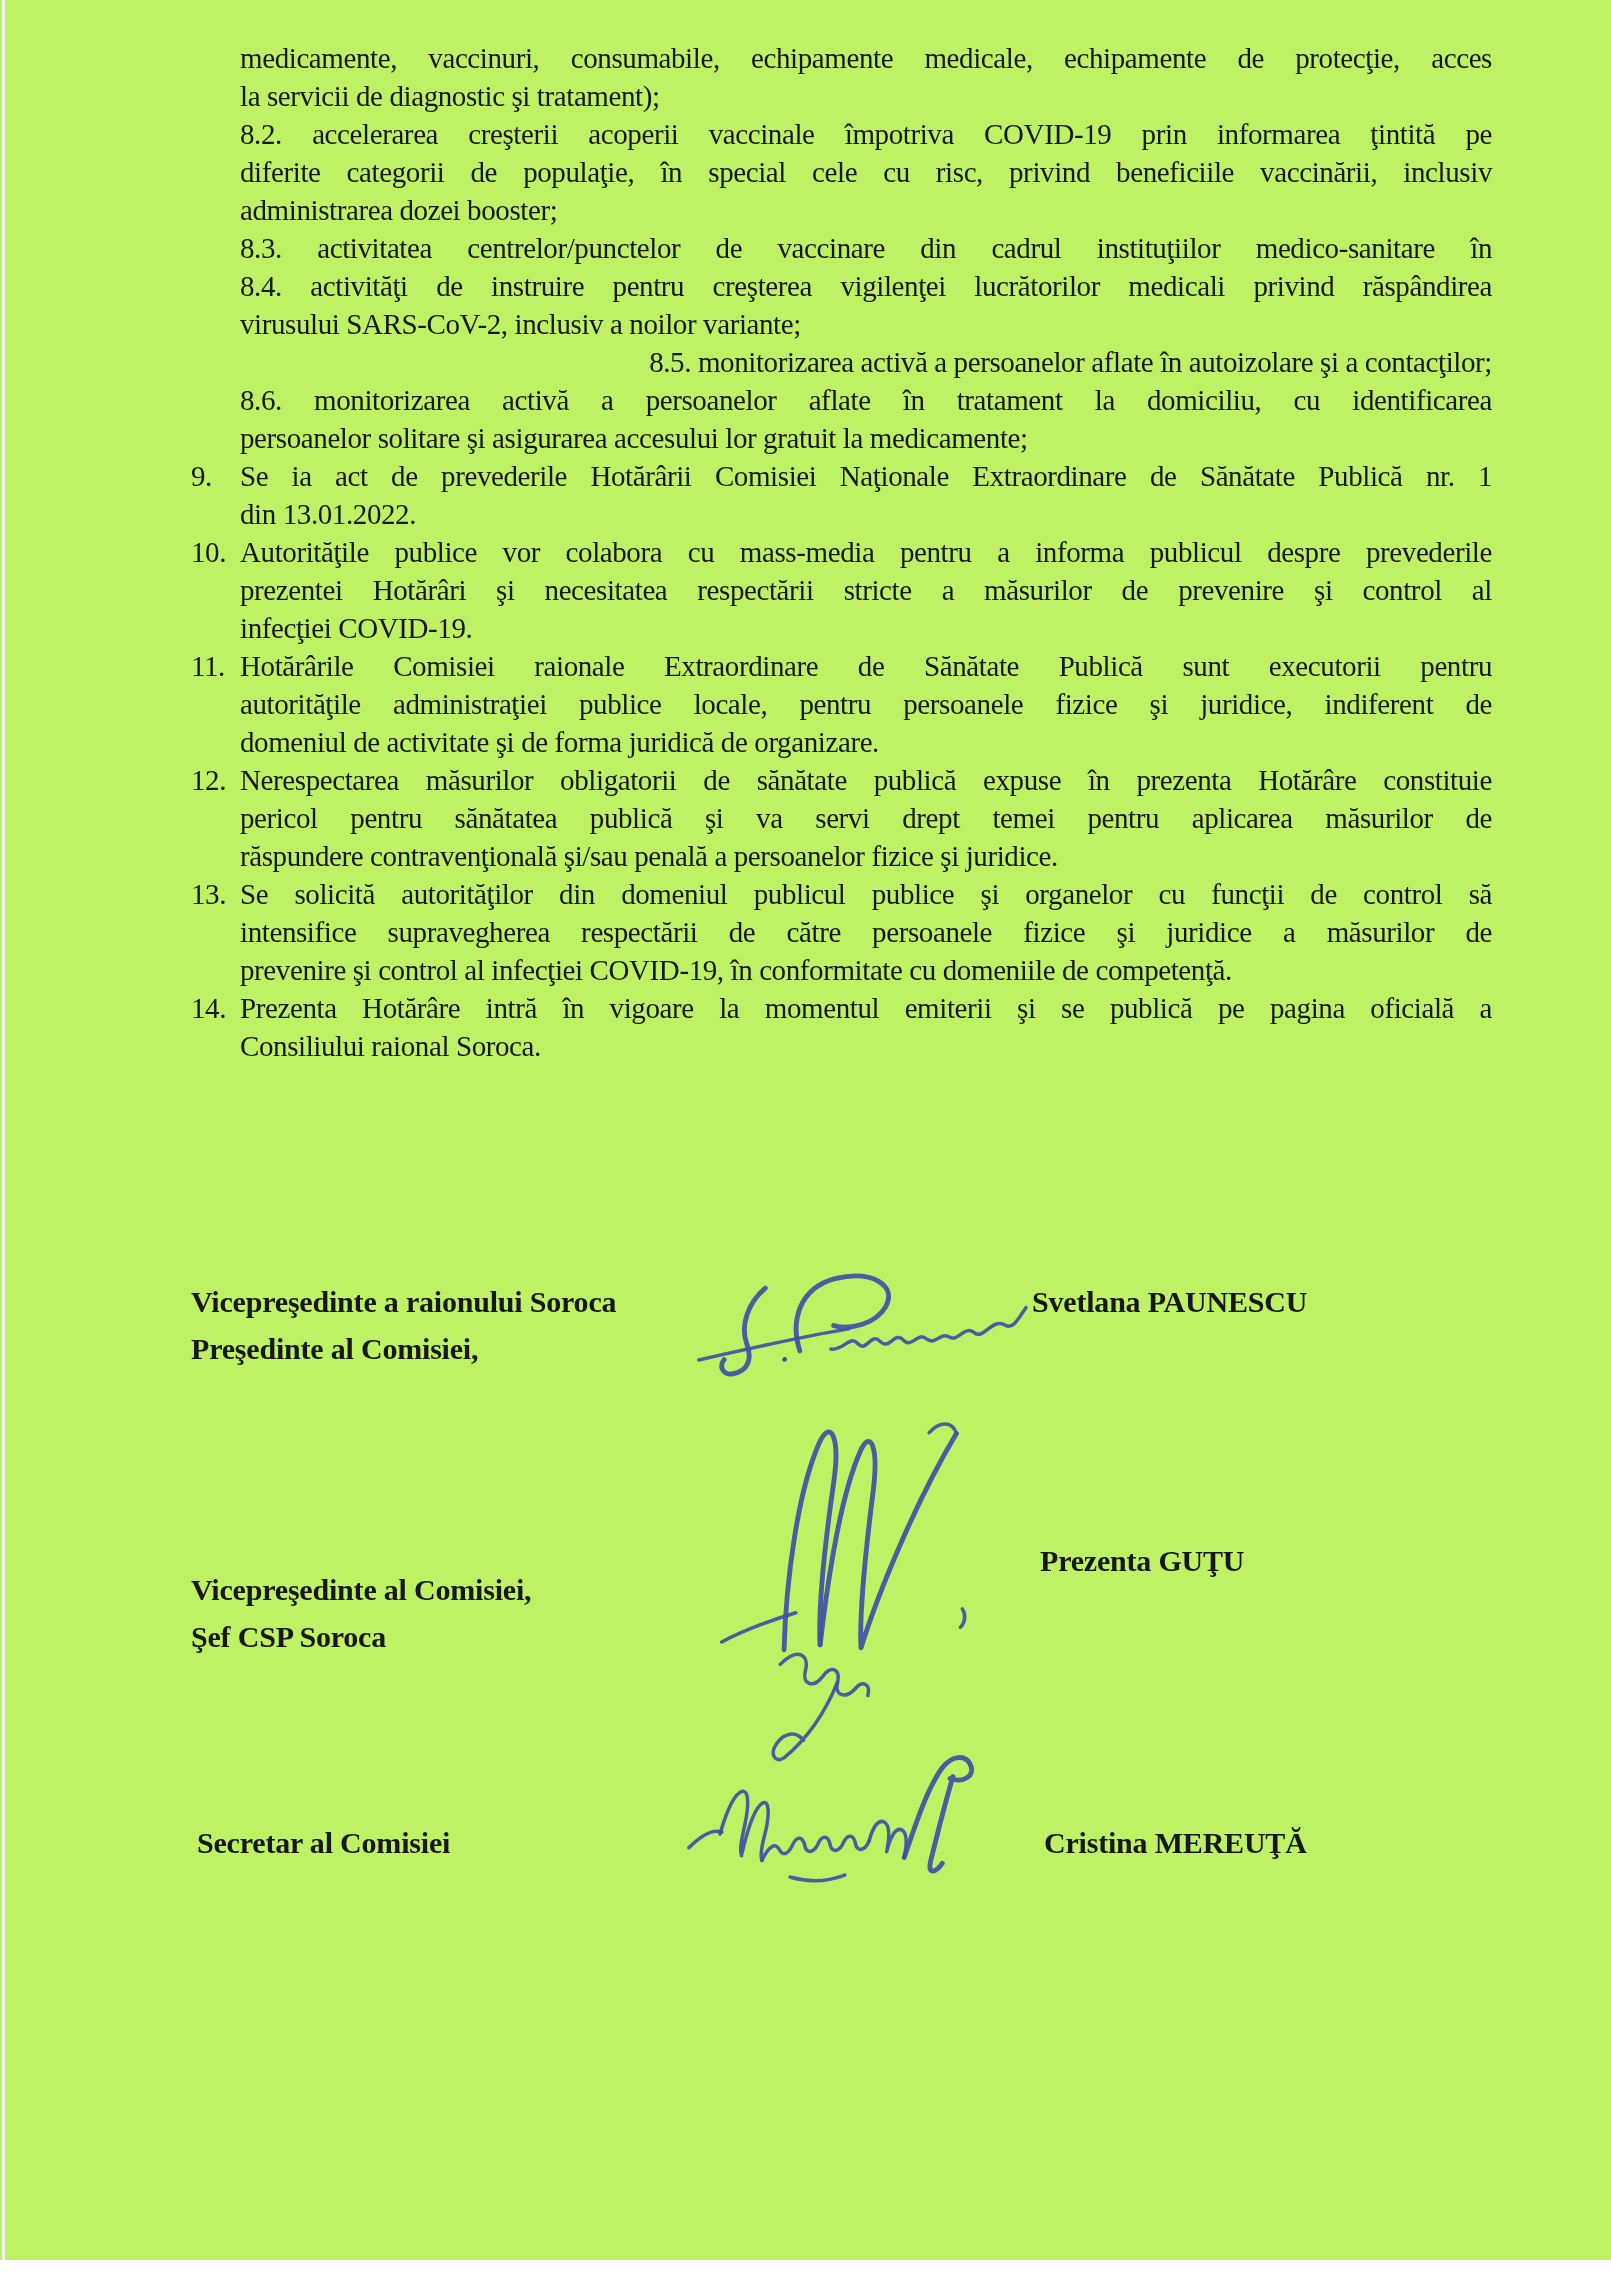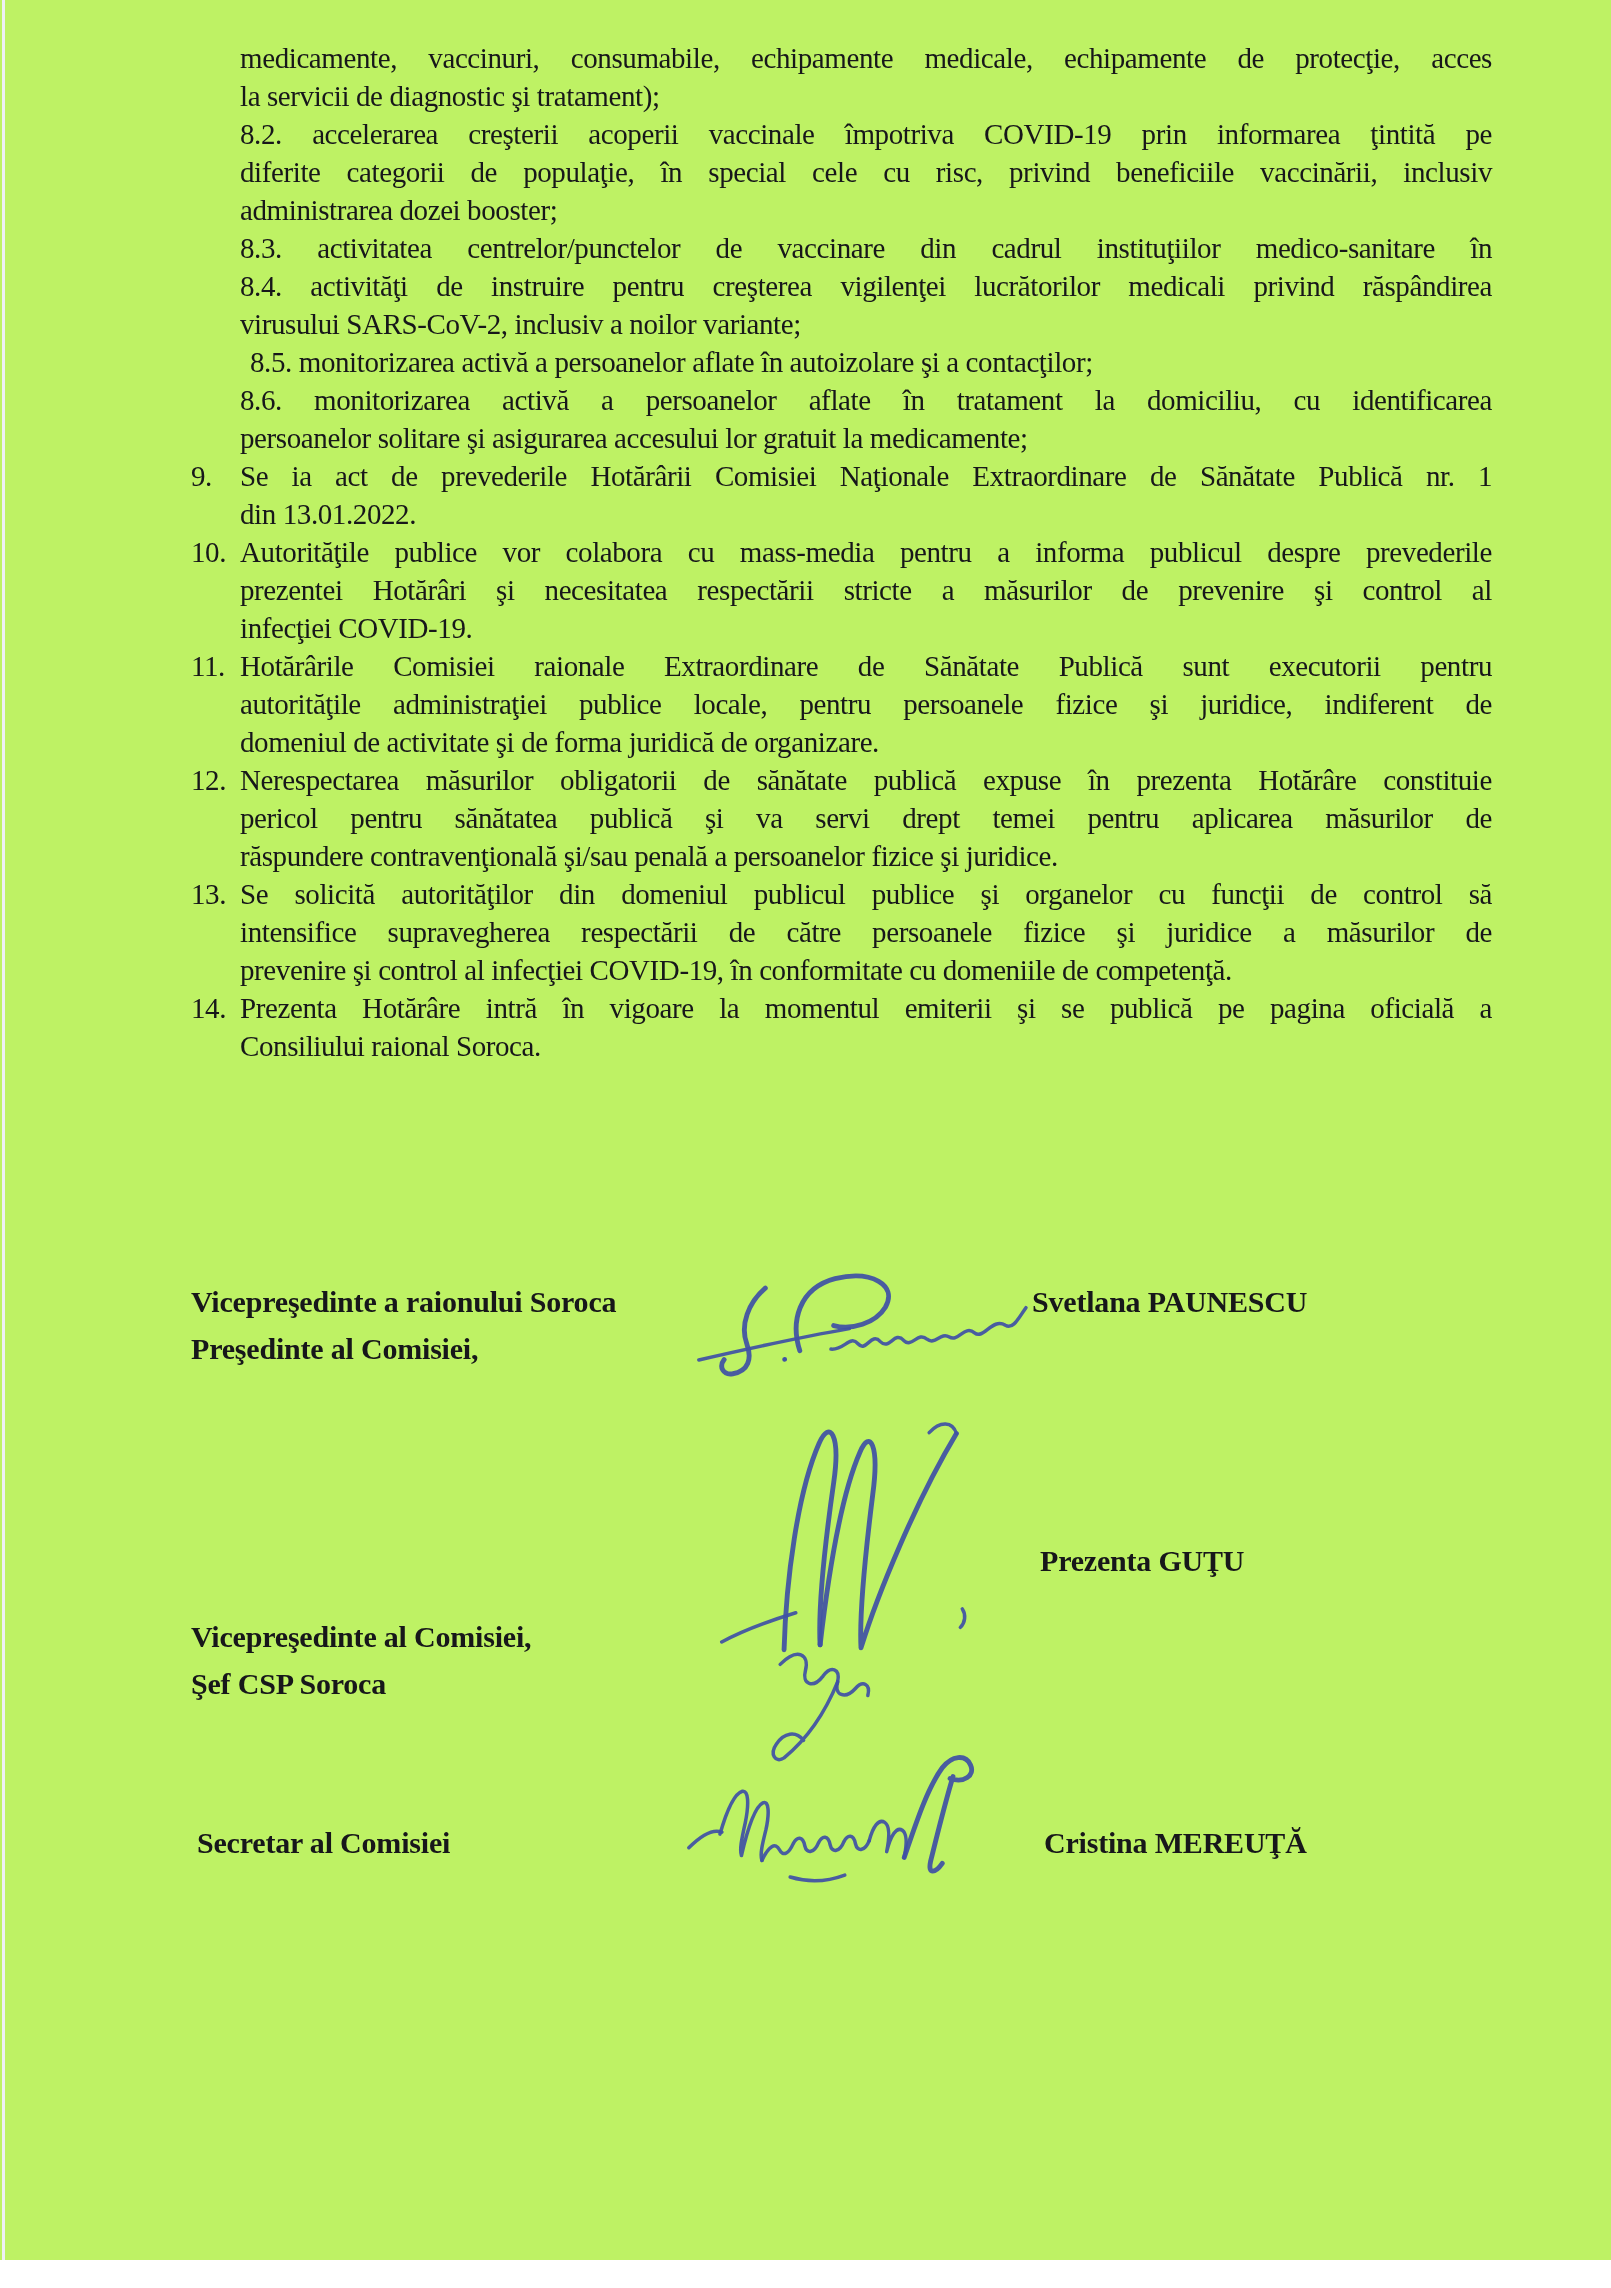--- a/index.html
+++ b/index.html
@@ -6,21 +6,21 @@
   body{width:1611px;height:2289px;position:relative;overflow:hidden;
        font-family:"Liberation Serif",serif;color:#17171a;}
   .page{position:absolute;left:0;top:0;width:1611px;height:2260px;background:#bef264;}
   .scan-edge{position:absolute;left:2px;top:0;width:2.9px;height:100%;background:#eef0f4;}
   .body-text{position:absolute;left:191px;top:39px;width:1301px;
              font-size:29px;line-height:38px;letter-spacing:-0.4px;}
   .hang{margin-left:49px;}
   .hang85{margin-left:59px;}
   .jl{text-align:justify;text-align-last:justify;}
   .jl-last{text-align:justify;text-align-last:left;}
-  .ln-left{text-align:left;}
+  .ln-left{text-align:right;}
   .item{display:flex;}
   .inum{flex:0 0 49px;}
   .ilines{flex:1 1 auto;min-width:0;}
   .sig-title{position:absolute;font-weight:bold;font-size:30px;line-height:47px;letter-spacing:-0.2px;}
   .sig-name{position:absolute;font-weight:bold;font-size:30px;line-height:47px;letter-spacing:-0.2px;white-space:nowrap;}
   svg.sig{position:absolute;overflow:visible;}
   svg.sig path{fill:none;stroke:#4052a5;stroke-width:3.6;stroke-linecap:round;stroke-linejoin:round;opacity:.93;}
   svg.sig .thick{stroke-width:5;}
   svg.sig circle{fill:#4052a5;stroke:none;}
   .tilt{transform:rotate(-3deg);}
@@ -122,21 +122,21 @@
   </div>
   <svg class="sig tilt" style="left:683px;top:1258px;" width="349" height="115" viewBox="0 0 358 118">
     <path d="M 14,96 C 60,88 120,78 170,72"></path>
     <path class="thick" d="M 86,26 C 68,40 58,62 64,82 C 69,98 64,110 48,112 C 38,113 34,104 40,97"></path>
     <circle cx="102" cy="100" r="2.5"></circle>
     <path class="thick" d="M 118,92 C 110,62 120,28 158,20 C 196,13 222,30 208,52 C 197,68 172,74 154,68"></path>
     <path d="M 150,92 C 164,94 170,78 178,88 C 186,98 192,76 201,87 C 210,97 216,76 225,87 C 233,96 240,78 249,87 C 257,94 263,80 272,86 C 281,92 288,74 298,83 C 307,91 317,68 330,77 C 338,82 344,70 352,60"></path>
   </svg>
   <div class="sig-name" style="left:1032px;top:1278px;">Svetlana PAUNESCU</div>
 
-  <div class="sig-title" style="left:191px;top:1613px;">
+  <div class="sig-title" style="left:191px;top:1566px;">
     <div>Vicepreşedinte al Comisiei,</div>
     <div>Şef CSP Soroca</div>
   </div>
   <svg class="sig" style="left:712px;top:1406px;" width="261" height="359" viewBox="0 0 268 368">
     <path d="M 10,242 C 36,228 60,220 86,212"></path>
     <path class="thick" d="M 74,250 C 76,178 88,88 110,38 C 121,13 132,29 125,78 C 115,148 109,208 111,245"></path>
     <path class="thick" d="M 111,245 C 120,168 134,88 152,47 C 162,23 172,39 165,91 C 157,155 151,211 153,248 C 170,193 209,98 251,28"></path>
     <path d="M 251,28 C 247,15 234,15 223,27"></path>
     <path d="M 70,265 C 88,247 100,255 96,271 C 92,286 104,290 114,277 C 122,266 132,269 129,283 C 125,297 137,301 147,290 C 155,281 163,285 160,297"></path>
     <path d="M 129,283 C 116,315 96,343 74,361 C 65,367 59,357 66,347 C 74,335 86,333 94,343"></path>

